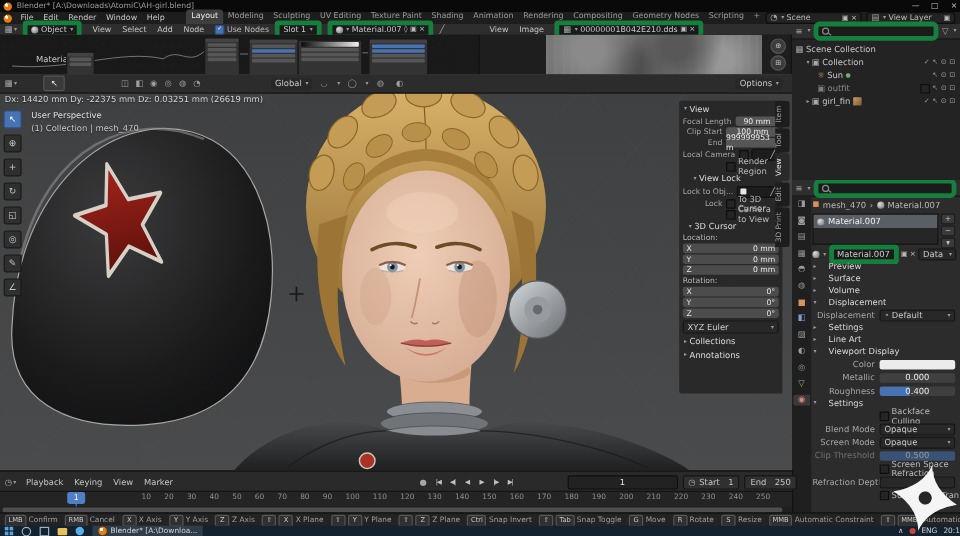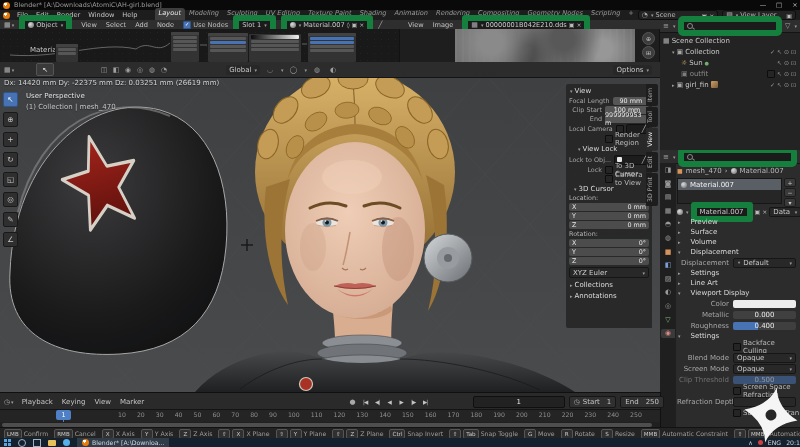--- a/index.html
+++ b/index.html
@@ -11,27 +11,27 @@
   
   #titlebar{position:absolute;left:0;top:0;width:800px;height:10px;background:#090909;
             display:flex;align-items:center;gap:4px;padding:0 3px;font-size:6.4px;color:#9c9c9c;}
   .blogo{width:7px;height:7px;border-radius:50%;background:radial-gradient(circle at 35% 32%,#fff 0 1.4px,#e87d0d 1.5px 100%);flex:0 0 auto;}
   #winbtns{margin-left:auto;display:flex;}
   #winbtns span{width:16px;text-align:center;color:#c0c0c0;font-size:6.5px;line-height:10px;}
   
   #topbar{position:absolute;left:0;top:10px;width:800px;height:10px;background:#1d1d1d;border-bottom:1px solid #0f0f0f;
           display:flex;align-items:center;font-size:6.6px;}
   .menu{padding:0 4px;color:#c5c5c5;}
-  .tab{padding:0 4px;height:15px;line-height:11px;color:#999;border-radius:3px 3px 0 0;white-space:nowrap;font-style:italic;}
+  .tab{padding:0 4px;height:15px;line-height:11px;color:#999;border-radius:3px 3px 0 0;white-space:nowrap;}
   .tab.active{background:#3e3e3e;color:#ececec;}
   .selpill{display:flex;align-items:center;gap:2px;background:#232323;border:1px solid #0e0e0e;border-radius:3px;padding:0 3px;height:8px;white-space:nowrap;}
   
   .edhdr{position:absolute;top:20px;height:9px;background:#2e2e2e;border-bottom:1px solid #121212;border-right:1px solid #121212;
          display:flex;align-items:center;gap:5px;padding:0 4px;font-size:6.6px;}
-  .fld{display:flex;align-items:center;gap:2px;background:#1b1b1b;border:6px solid #15803d;border-radius:3px;padding:0 3px;height:8px;color:#cbcbcb;white-space:nowrap;}
+  .fld{display:flex;align-items:center;gap:2px;background:#1b1b1b;border:4px solid #15803d;border-radius:3px;padding:0 3px;height:8px;color:#cbcbcb;white-space:nowrap;}
   .chk{width:6px;height:6px;background:#252525;border:1px solid #0d0d0d;border-radius:1px;display:inline-block;flex:0 0 auto;}
   .chk.on{background:#4772b3;border-color:#30558c;position:relative;}
   .chk.on::after{content:"✓";position:absolute;left:0;top:-1px;width:6px;text-align:center;font-size:5px;color:#fff;}
   .mag{position:relative;width:4px;height:4px;border:1px solid #8a8a8a;border-radius:50%;display:inline-block;}
   .mag::after{content:"";position:absolute;width:3px;height:1px;background:#8a8a8a;right:-3px;bottom:-1px;transform:rotate(40deg);}
   .sph{width:6px;height:6px;border-radius:50%;background:radial-gradient(circle at 35% 35%,#ddd,#666);display:inline-block;flex:0 0 auto;}
   .xbt{color:#bbb;font-size:6px;}
   
   #shaderbody{position:absolute;left:0;top:29px;width:399px;height:33px;background:#191919;border-right:1px solid #121212;
               background-image:radial-gradient(#232323 0.5px,transparent 0.6px);background-size:7px 7px;overflow:hidden;}

